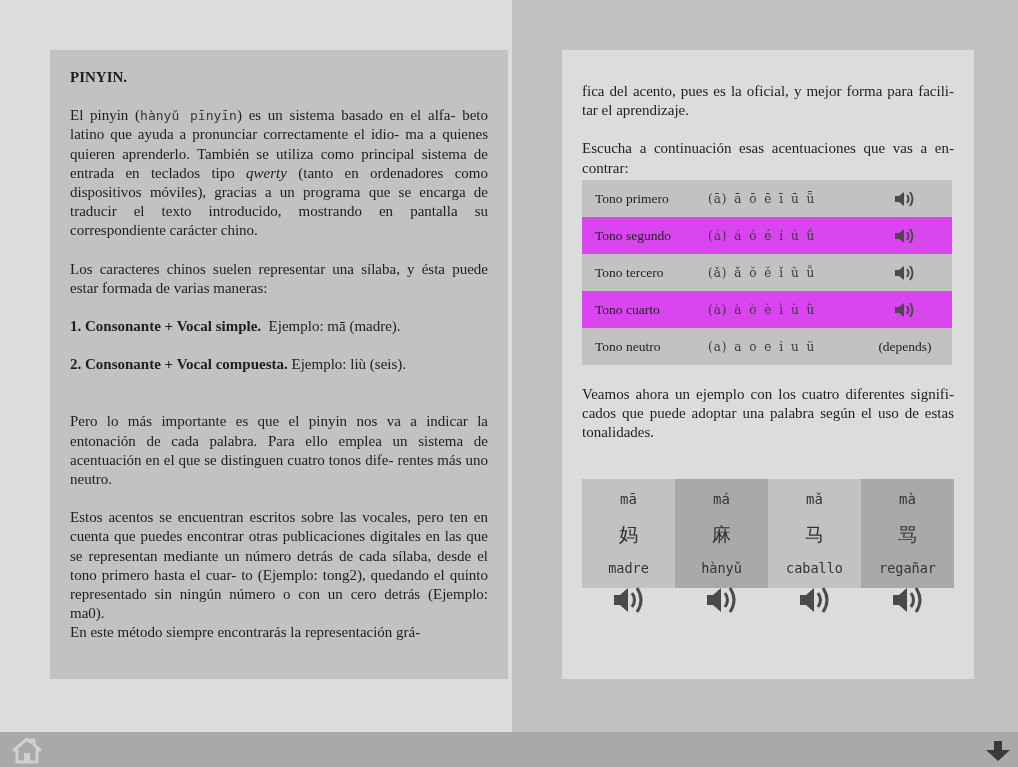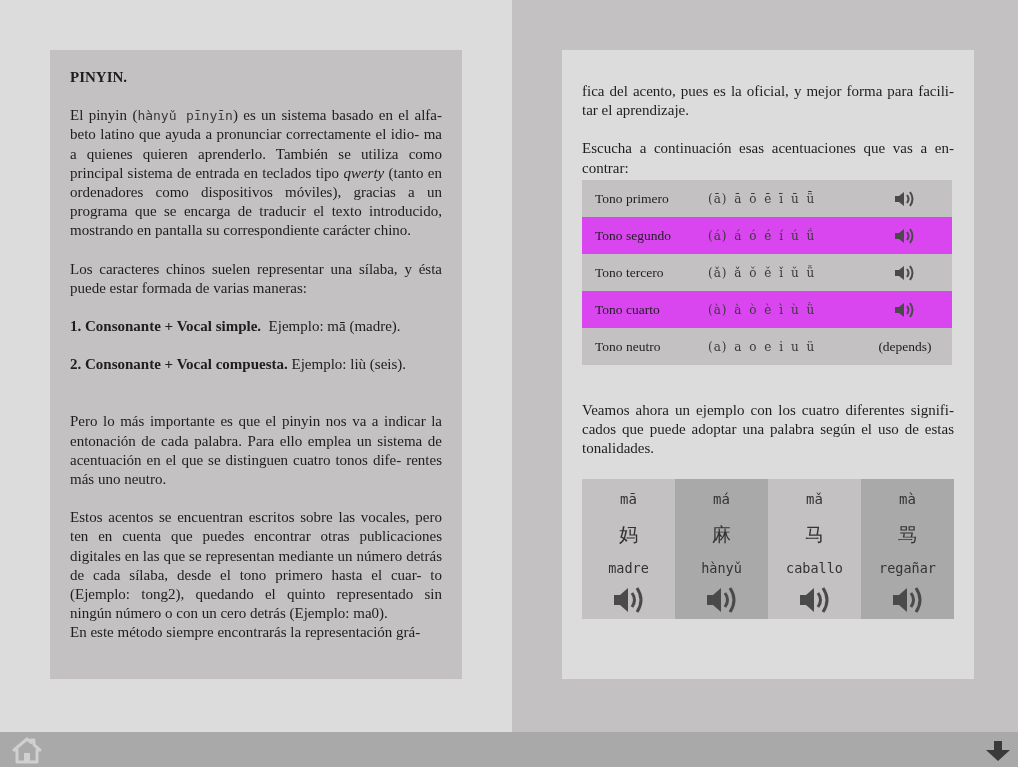--- a/index.html
+++ b/index.html
@@ -1,37 +1,37 @@
 <!DOCTYPE html>
 <html><head>
 <meta charset="utf-8">
 <style>
   * { box-sizing: border-box; margin: 0; padding: 0; }
   html, body { width: 1018px; height: 767px; overflow: hidden; }
   body { position: relative; background: #dcdcdc; font-family: "Liberation Serif", "DejaVu Serif", serif; color: #1e1e1e; }
   .bg-left { position: absolute; left: 0; top: 0; width: 512px; height: 732px; background: #dcdcdc; }
   .bg-right { position: absolute; left: 512px; top: 0; width: 506px; height: 732px; background: #c3c1c2; }
   .panel { position: absolute; top: 50px; height: 629px; padding: 0 20px; }
-  .panel-left { left: 50px; width: 412px; background: #c3c1c2; }
+  .panel-left { left: 50px; width: 458px; background: #c3c1c2; }
   .panel-right { left: 562px; width: 412px; background: #dcdcdc; }
   p.txt { font-size: 15px; line-height: 19.2px; text-align: justify; hyphens: manual; }
   .mono { font-family: "DejaVu Sans Mono", "Liberation Mono", monospace; font-size: 13px; color: #3a3a3a; }
   .title { font-weight: bold; font-size: 15px; margin-top: 18px; }
   .gap { height: 19px; }
   
   .tone-table { position: absolute; left: 20px; top: 130px; width: 370px; }
   .tone-row { height: 37px; display: flex; align-items: center; font-size: 13.5px; }
   .tone-row.light { background: #c3c1c2; }
   .tone-row.dark { background: #d946ef; }
   .tone-name { width: 126px; padding-left: 13px; }
   .tone-vowels { width: 150px; font-family: "DejaVu Serif", serif; font-size: 12px; color: #3a3a3a; letter-spacing: 1px; word-spacing: 2px; }
   .tone-audio { flex: 1; text-align: center; display: flex; justify-content: center; align-items: center; cursor: pointer; }
   .tone-depends { font-size: 13.5px; }
   
-  .ex-grid { position: absolute; left: 20px; top: 429px; width: 372px; height: 140px; display: flex; }
+  .ex-grid { position: absolute; left: 20px; top: 429px; width: 372px; height: 109px; display: flex; }
   .ex-col { flex: 1; display: flex; flex-direction: column; align-items: center; }
   .ex-col.light { background: #c3c1c2; }
   .ex-col.dark { background: #a9a9a9; }
   .ex-pinyin { margin-top: 12px; font-family: "DejaVu Sans Mono", monospace; font-size: 14px; color: #333; height: 20px; }
   .ex-hanzi { margin-top: 15px; font-size: 19px; color: #333; height: 24px; }
   .ex-meaning { margin-top: 14px; font-family: "DejaVu Sans Mono", "Liberation Mono", monospace; font-size: 13.5px; color: #333; height: 20px; }
   .ex-audio { margin-top: 8px; cursor: pointer; }
   
   .bottom-bar { position: absolute; left: 0; top: 732px; width: 1018px; height: 35px; background: #a9a9a9; }
   .home-btn { position: absolute; left: 12px; top: 4px; width: 30px; height: 28px; cursor: pointer; }
@@ -111,21 +111,21 @@
           </svg>
         </span>
     </div>
     <div class="tone-row light">
       <span class="tone-name">Tono neutro</span>
       <span class="tone-vowels">(a) a o e i u ü</span>
       <span class="tone-audio tone-depends">(depends)</span>
     </div>
   </div>
 
-  <p class="txt" style="position:absolute; left:20px; top:351px; width:372px;">Veamos ahora un ejemplo con los cuatro diferentes signifi- cados que puede adoptar una palabra según el uso de estas tonalidades.</p>
+  <p class="txt" style="position:absolute; left:20px; top:335px; width:372px;">Veamos ahora un ejemplo con los cuatro diferentes signifi- cados que puede adoptar una palabra según el uso de estas tonalidades.</p>
 
   <div class="ex-grid">
     <div class="ex-col light">
       <span class="ex-pinyin">mā</span>
       <span class="ex-hanzi">妈</span>
       <span class="ex-meaning">madre</span>
       <span class="ex-audio"><svg width="34" height="32" viewBox="0 0 34 32">
             <path d="M2 11h6l8-7v24l-8-7H2z" fill="#4a4a4a"></path>
             <path d="M20 9q5 7 0 14" stroke="#4a4a4a" stroke-width="3" fill="none"></path>
             <path d="M25 4q8 12 0 24" stroke="#4a4a4a" stroke-width="3" fill="none"></path>

